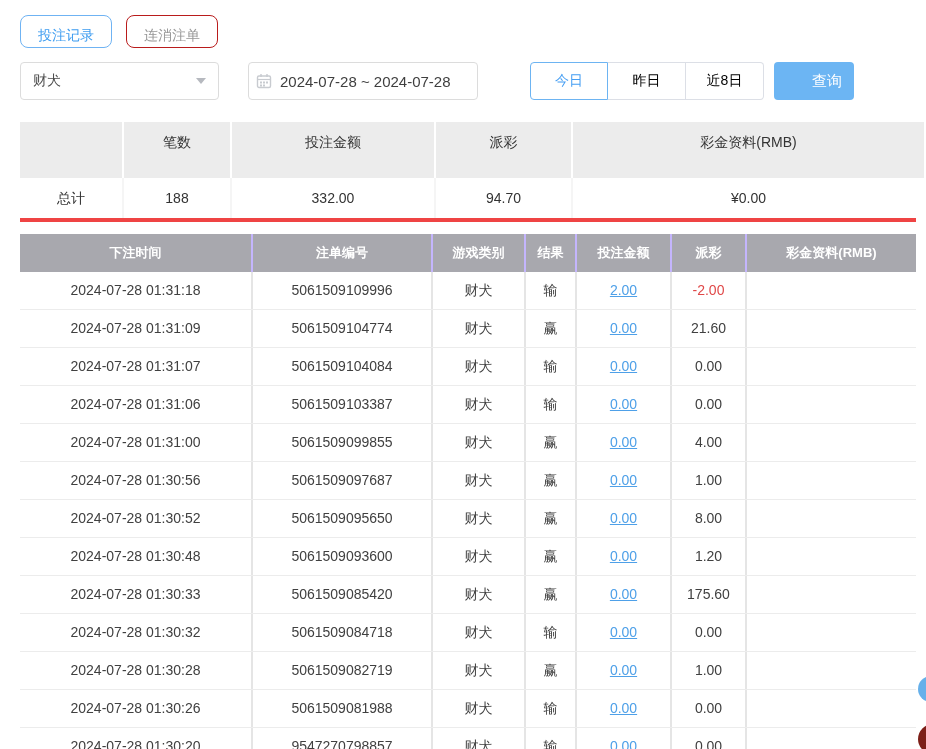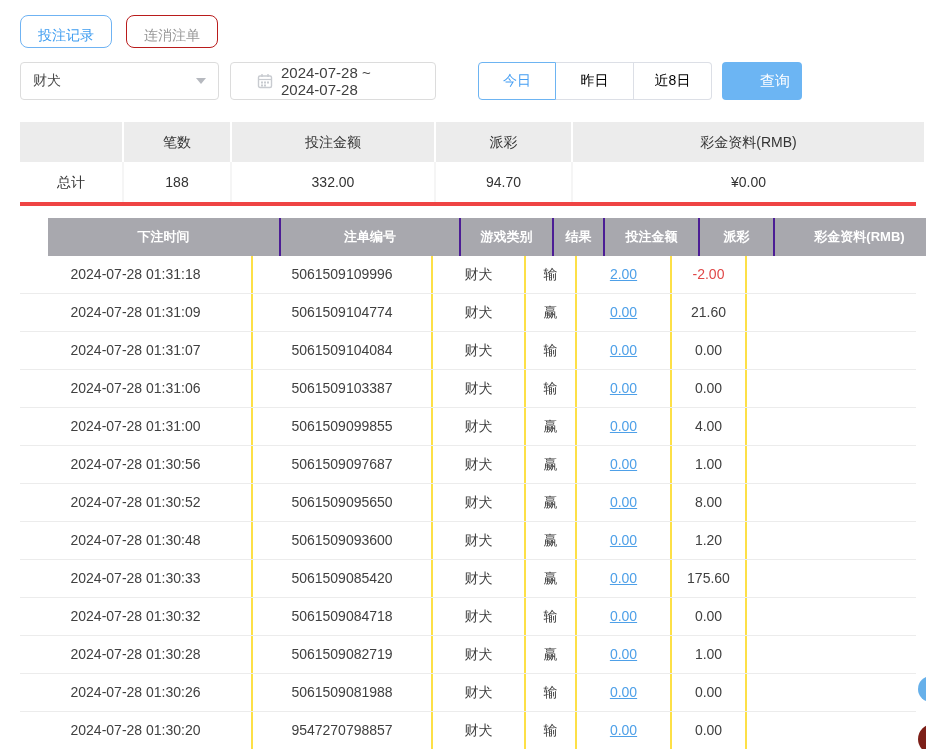--- a/index.html
+++ b/index.html
@@ -25,56 +25,56 @@
   .select{
     width:199px;height:38px;border:1px solid #dcdcdc;border-radius:4px;
     box-sizing:border-box;display:flex;align-items:center;cursor:pointer;
     padding:0 12px;justify-content:space-between;color:#4a4a4a;
   }
   .caret{
     width:0;height:0;border-left:5px solid transparent;border-right:5px solid transparent;
     border-top:6px solid #b6b9bf;
   }
   .date-input{
-    margin-left:11px;width:206px;height:38px;border:1px solid #dcdcdc;border-radius:4px;
-    box-sizing:border-box;display:flex;align-items:center;gap:8px;padding:0 26px;
+    margin-left:29px;width:230px;height:38px;border:1px solid #dcdcdc;border-radius:4px;
+    box-sizing:border-box;display:flex;align-items:center;gap:8px;padding:0 7px;
     color:#3f3f3f;cursor:pointer;font-size:15px;
   }
   .cal-icon{flex:0 0 auto;display:block;}
-  .btn-group{display:flex;margin-left:10px;padding-left:32px;}
+  .btn-group{display:flex;margin-left:20px;padding-left:32px;}
   .range-btn{
     width:78px;height:38px;background:#fff;font-size:14px;cursor:pointer;
     border:1px solid #dcdfe6;color:#000000;box-sizing:border-box;font-family:inherit;
     border-left-width:0;
   }
   .range-btn:first-child{border-left-width:1px;border-radius:4px 0 0 4px;}
   .range-btn:last-child{border-radius:0 4px 4px 0;}
   .range-btn.active{border:1px solid #6db4f2;color:#459ef3;}
   .search-btn{
     margin-left:10px;width:80px;height:38px;background:#6cb5f3;border:none;border-radius:4px;
     color:#fff;font-size:15px;cursor:pointer;font-family:inherit;padding-left:32px;
   }
 
   
   .sum-table{margin-top:22px;}
   .sum-row{display:grid;grid-template-columns:102px 106px 202px 135px 351px;column-gap:2px;}
   .sum-head{background:#fff;}
-  .sum-head .cell{background:#ececec;color:#333;height:40px;line-height:40px;text-align:center;}
+  .sum-head .cell{background:#ececec;color:#333;height:56px;line-height:40px;text-align:center;}
   .sum-body{background:#f5f5f5;border-bottom:4px solid #ef4444;}
   .sum-body .cell{background:#fff;height:40px;line-height:40px;text-align:center;color:#333;}
 
   
   .tbl{margin-top:12px;}
   .tbl-row{display:grid;grid-template-columns:231px 178px 91px 49px 93px 73px 169px;column-gap:2px;}
-  .tbl-head{background:#4c1d95;margin-left:28px;}
+  .tbl-head{background:#c4b5fd;}
   .tbl-head .cell{
     background:#a8a8ae;color:#fff;font-weight:bold;font-size:13px;
     height:38px;line-height:38px;text-align:center;
   }
-  .tbl-row.body{background:#fde047;border-bottom:1px solid #ececec;}
+  .tbl-row.body{background:#e5e5e5;border-bottom:1px solid #ececec;}
   .tbl-row.body .cell{
     background:#fff;height:37px;line-height:37px;text-align:center;color:#404040;
   }
   .bet-link{color:#4ea0e8;text-decoration:underline;cursor:pointer;}
   .cell.payout.neg{color:#e04848;}
 
   
   .float-btn{position:absolute;border-radius:50%;cursor:pointer;}
   .float-blue{left:918px;top:676px;width:26px;height:26px;background:#66b0ea;}
   .float-red{left:918px;top:724px;width:30px;height:30px;background:#7c1f18;}

